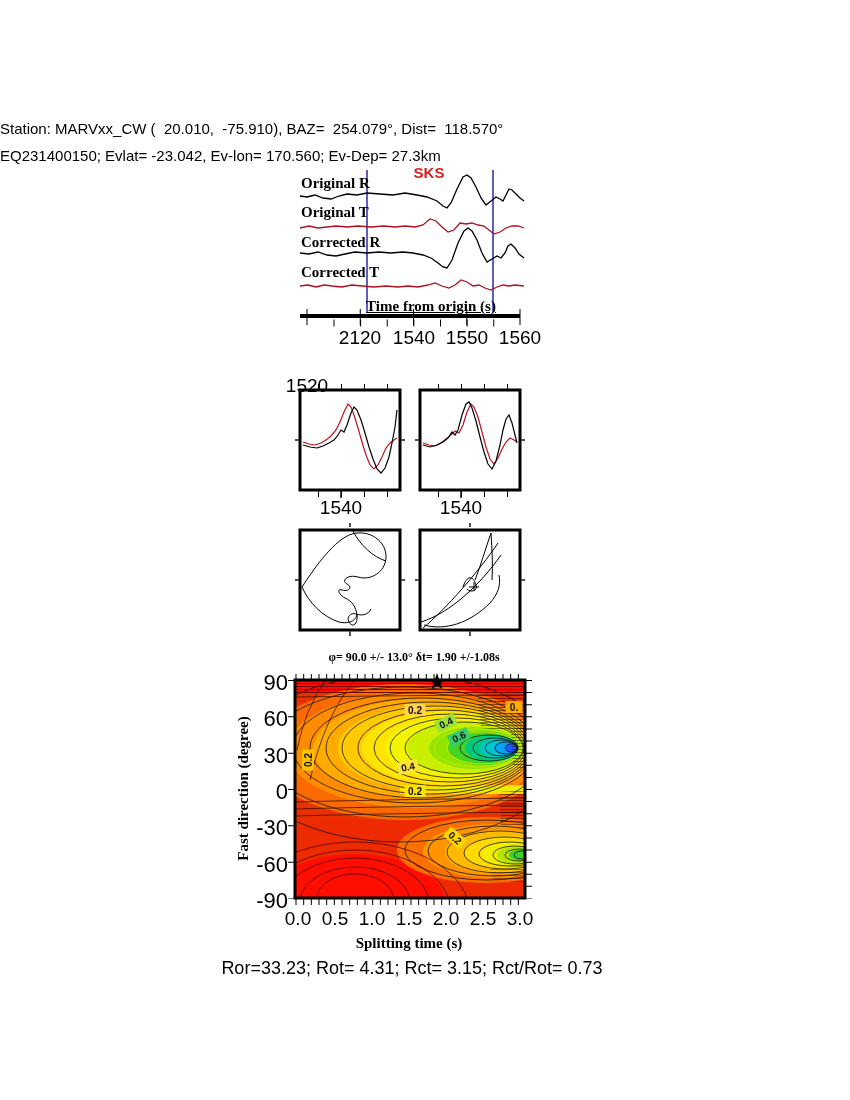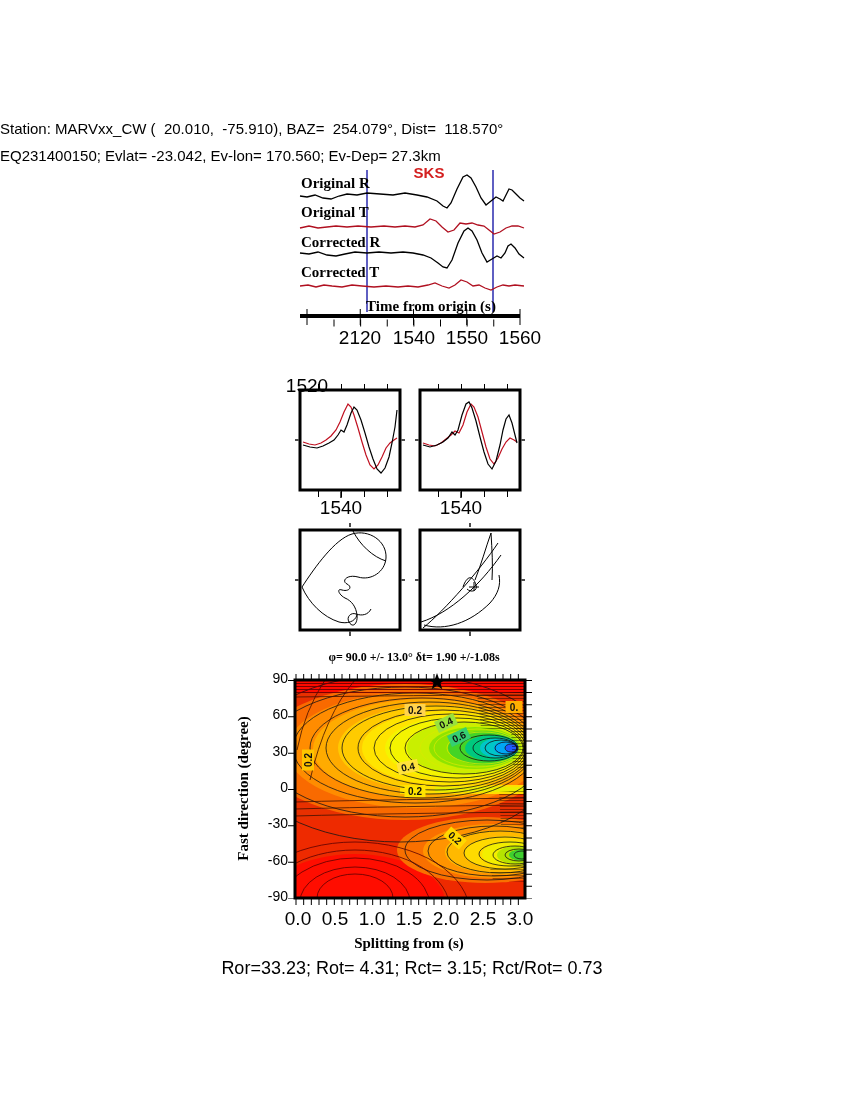--- a/index.html
+++ b/index.html
@@ -2,21 +2,21 @@
 <html><head>
 <meta charset="utf-8">
 <style>
   html,body{margin:0;padding:0;background:#ffffff;}
   #page{position:relative;width:850px;height:1100px;background:#ffffff;overflow:hidden;
         font-family:"Liberation Sans",sans-serif;color:#000;}
   .abs{position:absolute;}
   .hdr{white-space:pre;font-size:15px;text-align:left;left:0;width:850px;}
   .serifb{font-family:"Liberation Serif",serif;font-weight:bold;}
   .tick{font-size:19px;text-align:center;}
-  .ytick{font-size:14px;text-align:right;}
+  .ytick{font-size:22px;text-align:right;}
   .tracelabel{font-family:"Liberation Serif",serif;font-weight:bold;font-size:15px;}
   .sks{color:#d42020;font-weight:bold;font-size:15px;text-align:center;}
   .rot90{transform:rotate(-90deg);transform-origin:center center;}
   svg{position:absolute;overflow:visible;}
   svg text{font-family:"Liberation Sans",sans-serif;}
 </style>
 </head>
 <body>
 
 <div id="page">
@@ -37,21 +37,21 @@
     <rect x="5" y="149" width="220" height="4" fill="#000"></rect>
     <line x1="11.5" y1="152" x2="226" y2="152" stroke="#000" stroke-width="16" stroke-dasharray="1 52.25"></line>
     <line x1="38.5" y1="158" x2="200" y2="158" stroke="#000" stroke-width="7" stroke-dasharray="1 25.625"></line>
   </svg>
 
   <div class="abs sks" style="left:399px;top:164px;width:60px;">SKS</div>
   <div class="abs tracelabel" style="left:301px;top:175px;">Original R</div>
   <div class="abs tracelabel" style="left:301px;top:204px;">Original T</div>
   <div class="abs tracelabel" style="left:301px;top:234px;">Corrected R</div>
   <div class="abs tracelabel" style="left:301px;top:264px;">Corrected T</div>
-  <div class="abs serifb" style="left:331px;top:298px;width:200px;text-align:center;font-size:15px;font-weight:600;">Time from origin (s)</div>
+  <div class="abs serifb" style="left:331px;top:298px;width:200px;text-align:center;font-size:15px;font-weight:600;text-decoration:underline;">Time from origin (s)</div>
 
   <div class="abs tick" style="left:277px;top:327px;width:60px;margin-top:48px;">1520</div>
   <div class="abs tick" style="left:330px;top:327px;width:60px;">2120</div>
   <div class="abs tick" style="left:384px;top:327px;width:60px;">1540</div>
   <div class="abs tick" style="left:437px;top:327px;width:60px;">1550</div>
   <div class="abs tick" style="left:490px;top:327px;width:60px;">1560</div>
 
   <svg class="abs" style="left:295px;top:385px;" width="230" height="113" viewBox="0 0 230 113">
 
     <rect x="5" y="5" width="100" height="100" fill="none" stroke="#000" stroke-width="3"></rect>
@@ -269,17 +269,17 @@
   <div class="abs ytick" style="left:243px;top:888px;width:45px;">-90</div>
 
   <div class="abs tick" style="left:276px;top:908px;width:44px;">0.0</div>
   <div class="abs tick" style="left:313px;top:908px;width:44px;">0.5</div>
   <div class="abs tick" style="left:350px;top:908px;width:44px;">1.0</div>
   <div class="abs tick" style="left:387px;top:908px;width:44px;">1.5</div>
   <div class="abs tick" style="left:424px;top:908px;width:44px;">2.0</div>
   <div class="abs tick" style="left:461px;top:908px;width:44px;">2.5</div>
   <div class="abs tick" style="left:498px;top:908px;width:44px;">3.0</div>
 
-  <div class="abs serifb" style="left:309px;top:935px;width:200px;text-align:center;font-size:15px;">Splitting from (s)</div>
+  <div class="abs serifb" style="left:309px;top:935px;width:200px;text-align:center;font-size:15px;">Splitting time (s)</div>
 
   <div class="abs" style="left:0;top:958px;width:824px;text-align:center;font-size:18px;">Ror=33.23; Rot= 4.31; Rct= 3.15; Rct/Rot= 0.73</div>
 
 </div>
 
 </body></html>

